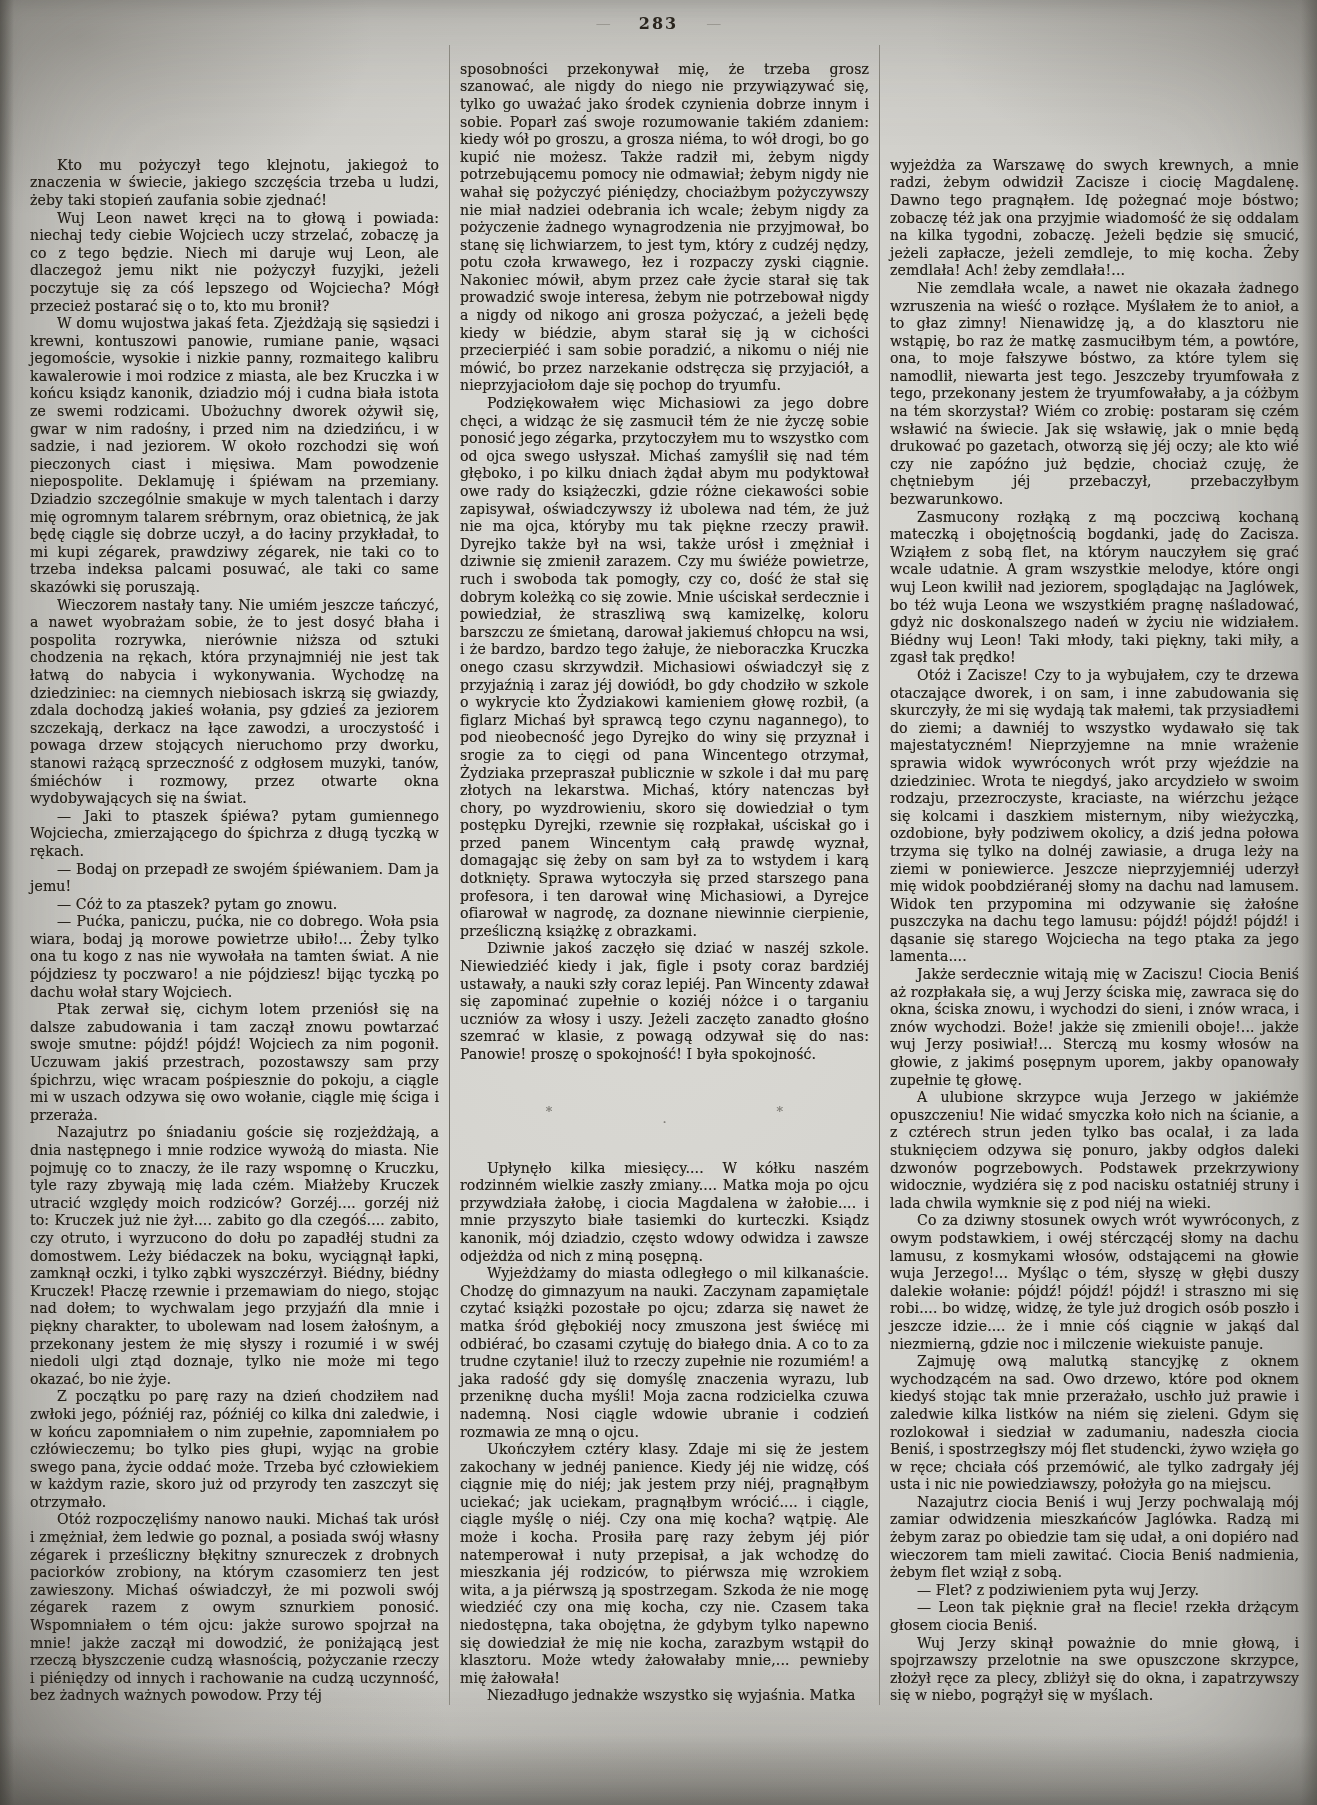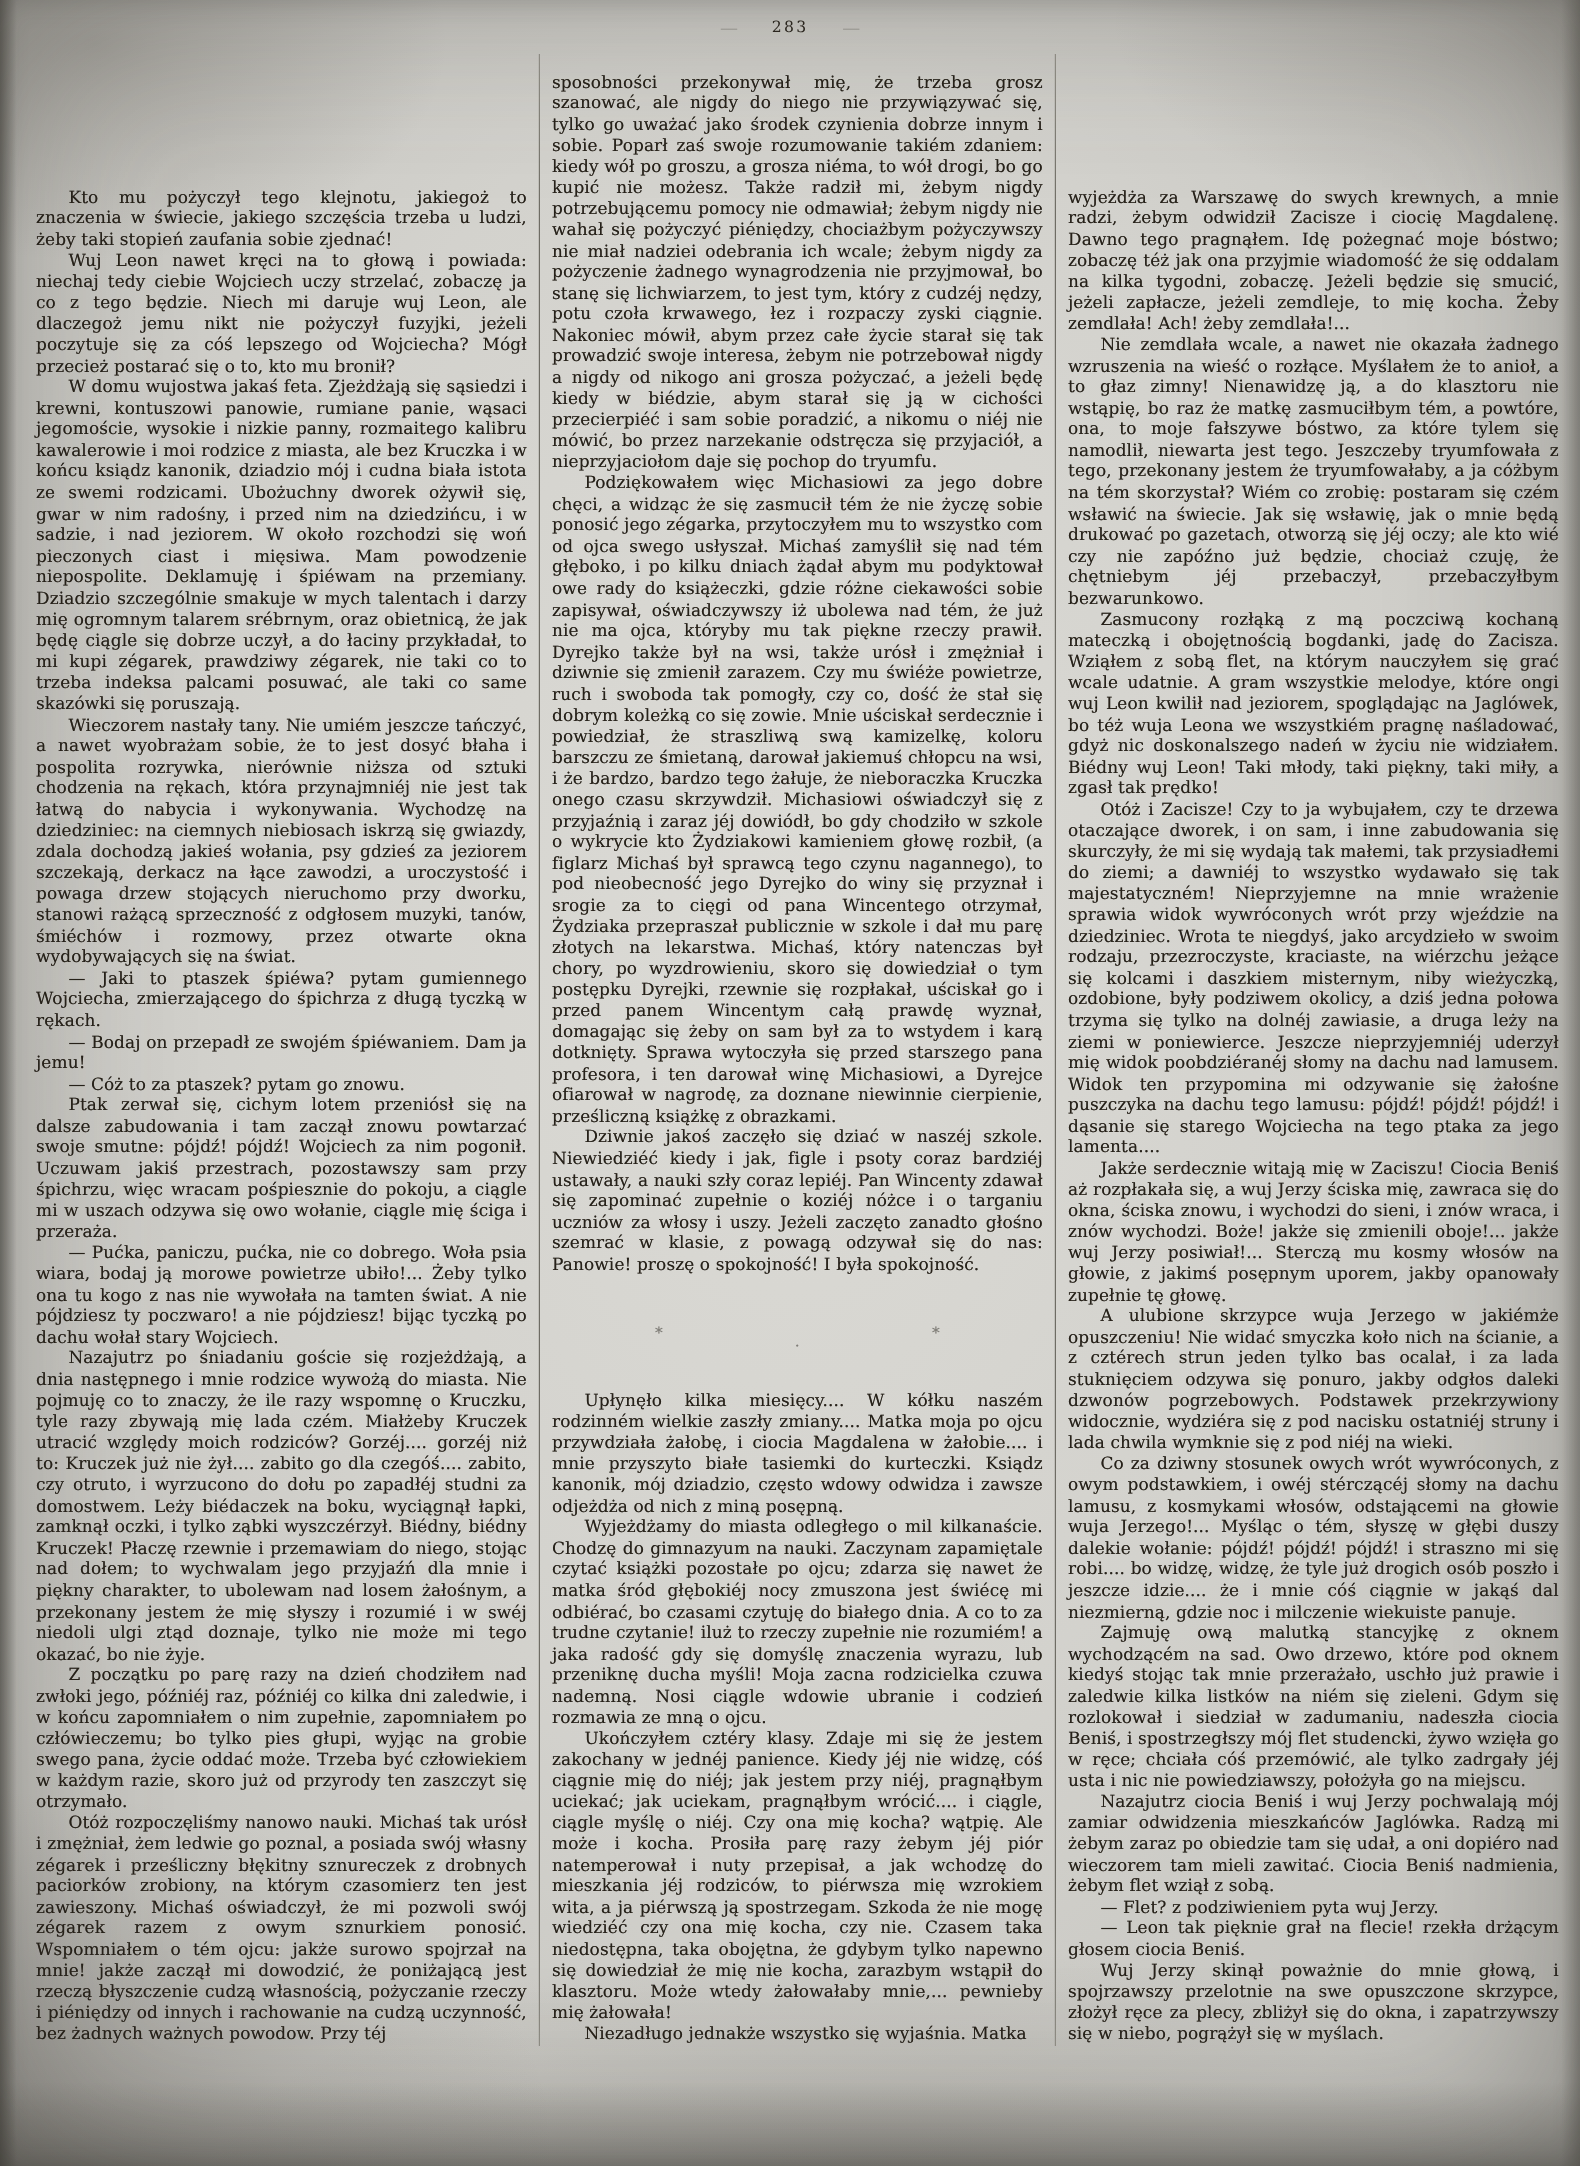--- a/index.html
+++ b/index.html
@@ -20,21 +20,21 @@
       radial-gradient(800px 320px at 55% 102%, rgba(95,92,84,.26), transparent 70%),
       radial-gradient(ellipse at 50% 42%, #dcdbd6 0%, #d3d2cd 48%, #c7c6c1 80%, #b3b2ad 100%);
     box-shadow: inset 0 0 150px rgba(62,60,54,.38), inset 0 0 22px rgba(45,44,40,.25);
   }
   .header{
     position:absolute;top:8px;left:0;right:0;
     display:flex;align-items:center;justify-content:center;gap:28px;
     height:30px;
   }
   .pagenum{
-    font-size:13px;font-weight:400;letter-spacing:2px;color:#2a251e;
+    font-size:16px;font-weight:700;letter-spacing:2px;color:#2a251e;
   }
   .orn{opacity:.28;font-size:15px;color:#3c3830;}
   .columns{
     position:absolute;top:45px;left:30px;right:18px;
     display:flex;align-items:flex-end;
   }
   .col{
     width:409px;
     text-align:justify;
     font-size:14.1px;
@@ -66,22 +66,22 @@
   </div>
   <div class="columns">
     <div class="col">
         <p>Kto mu pożyczył tego klejnotu, jakiegoż to znaczenia w świecie, jakiego szczęścia trzeba u ludzi, żeby taki stopień zaufania sobie zjednać!</p>
         <p>Wuj Leon nawet kręci na to głową i powiada: niechaj tedy ciebie Wojciech uczy strzelać, zobaczę ja co z tego będzie. Niech mi daruje wuj Leon, ale dlaczegoż jemu nikt nie pożyczył fuzyjki, jeżeli poczytuje się za cóś lepszego od Wojciecha? Mógł przecież postarać się o to, kto mu bronił?</p>
         <p>W domu wujostwa jakaś feta. Zjeżdżają się sąsiedzi i krewni, kontuszowi panowie, rumiane panie, wąsaci jegomoście, wysokie i nizkie panny, rozmaitego kalibru kawalerowie i moi rodzice z miasta, ale bez Kruczka i w końcu ksiądz kanonik, dziadzio mój i cudna biała istota ze swemi rodzicami. Ubożuchny dworek ożywił się, gwar w nim radośny, i przed nim na dziedzińcu, i w sadzie, i nad jeziorem. W około rozchodzi się woń pieczonych ciast i mięsiwa. Mam powodzenie niepospolite. Deklamuję i śpiéwam na przemiany. Dziadzio szczególnie smakuje w mych talentach i darzy mię ogromnym talarem srébrnym, oraz obietnicą, że jak będę ciągle się dobrze uczył, a do łaciny przykładał, to mi kupi zégarek, prawdziwy zégarek, nie taki co to trzeba indeksa palcami posuwać, ale taki co same skazówki się poruszają.</p>
         <p>Wieczorem nastały tany. Nie umiém jeszcze tańczyć, a nawet wyobrażam sobie, że to jest dosyć błaha i pospolita rozrywka, nierównie niższa od sztuki chodzenia na rękach, która przynajmniéj nie jest tak łatwą do nabycia i wykonywania. Wychodzę na dziedziniec: na ciemnych niebiosach iskrzą się gwiazdy, zdala dochodzą jakieś wołania, psy gdzieś za jeziorem szczekają, derkacz na łące zawodzi, a uroczystość i powaga drzew stojących nieruchomo przy dworku, stanowi rażącą sprzeczność z odgłosem muzyki, tanów, śmiéchów i rozmowy, przez otwarte okna wydobywających się na świat.</p>
         <p>— Jaki to ptaszek śpiéwa? pytam gumiennego Wojciecha, zmierzającego do śpichrza z długą tyczką w rękach.</p>
         <p>— Bodaj on przepadł ze swojém śpiéwaniem. Dam ja jemu!</p>
         <p>— Cóż to za ptaszek? pytam go znowu.</p>
+        <p>— Pućka, paniczu, pućka, nie co dobrego. Woła psia wiara, bodaj ją morowe powietrze ubiło!... Żeby tylko ona tu kogo z nas nie wywołała na tamten świat. A nie pójdziesz ty poczwaro! a nie pójdziesz! bijąc tyczką po dachu wołał stary Wojciech.</p>
         <p>Ptak zerwał się, cichym lotem przeniósł się na dalsze zabudowania i tam zaczął znowu powtarzać swoje smutne: pójdź! pójdź! Wojciech za nim pogonił. Uczuwam jakiś przestrach, pozostawszy sam przy śpichrzu, więc wracam pośpiesznie do pokoju, a ciągle mi w uszach odzywa się owo wołanie, ciągle mię ściga i przeraża.</p>
-        <p>— Pućka, paniczu, pućka, nie co dobrego. Woła psia wiara, bodaj ją morowe powietrze ubiło!... Żeby tylko ona tu kogo z nas nie wywołała na tamten świat. A nie pójdziesz ty poczwaro! a nie pójdziesz! bijąc tyczką po dachu wołał stary Wojciech.</p>
         <p>Nazajutrz po śniadaniu goście się rozjeżdżają, a dnia następnego i mnie rodzice wywożą do miasta. Nie pojmuję co to znaczy, że ile razy wspomnę o Kruczku, tyle razy zbywają mię lada czém. Miałżeby Kruczek utracić względy moich rodziców? Gorzéj.... gorzéj niż to: Kruczek już nie żył.... zabito go dla czegóś.... zabito, czy otruto, i wyrzucono do dołu po zapadłéj studni za domostwem. Leży biédaczek na boku, wyciągnął łapki, zamknął oczki, i tylko ząbki wyszczérzył. Biédny, biédny Kruczek! Płaczę rzewnie i przemawiam do niego, stojąc nad dołem; to wychwalam jego przyjaźń dla mnie i piękny charakter, to ubolewam nad losem żałośnym, a przekonany jestem że mię słyszy i rozumié i w swéj niedoli ulgi ztąd doznaje, tylko nie może mi tego okazać, bo nie żyje.</p>
         <p>Z początku po parę razy na dzień chodziłem nad zwłoki jego, późniéj raz, późniéj co kilka dni zaledwie, i w końcu zapomniałem o nim zupełnie, zapomniałem po człówieczemu; bo tylko pies głupi, wyjąc na grobie swego pana, życie oddać może. Trzeba być człowiekiem w każdym razie, skoro już od przyrody ten zaszczyt się otrzymało.</p>
         <p>Otóż rozpoczęliśmy nanowo nauki. Michaś tak urósł i zmężniał, żem ledwie go poznal, a posiada swój własny zégarek i prześliczny błękitny sznureczek z drobnych paciorków zrobiony, na którym czasomierz ten jest zawieszony. Michaś oświadczył, że mi pozwoli swój zégarek razem z owym sznurkiem ponosić. Wspomniałem o tém ojcu: jakże surowo spojrzał na mnie! jakże zaczął mi dowodzić, że poniżającą jest rzeczą błyszczenie cudzą własnością, pożyczanie rzeczy i piéniędzy od innych i rachowanie na cudzą uczynność, bez żadnych ważnych powodow. Przy téj</p>
       </div>
     <div class="rule"></div>
     <div class="col">
         <p class="noindent">sposobności przekonywał mię, że trzeba grosz szanować, ale nigdy do niego nie przywiązywać się, tylko go uważać jako środek czynienia dobrze innym i sobie. Poparł zaś swoje rozumowanie takiém zdaniem: kiedy wół po groszu, a grosza niéma, to wół drogi, bo go kupić nie możesz. Także radził mi, żebym nigdy potrzebującemu pomocy nie odmawiał; żebym nigdy nie wahał się pożyczyć piéniędzy, chociażbym pożyczywszy nie miał nadziei odebrania ich wcale; żebym nigdy za pożyczenie żadnego wynagrodzenia nie przyjmował, bo stanę się lichwiarzem, to jest tym, który z cudzéj nędzy, potu czoła krwawego, łez i rozpaczy zyski ciągnie. Nakoniec mówił, abym przez całe życie starał się tak prowadzić swoje interesa, żebym nie potrzebował nigdy a nigdy od nikogo ani grosza pożyczać, a jeżeli będę kiedy w biédzie, abym starał się ją w cichości przecierpiéć i sam sobie poradzić, a nikomu o niéj nie mówić, bo przez narzekanie odstręcza się przyjaciół, a nieprzyjaciołom daje się pochop do tryumfu.</p>
         <p>Podziękowałem więc Michasiowi za jego dobre chęci, a widząc że się zasmucił tém że nie życzę sobie ponosić jego zégarka, przytoczyłem mu to wszystko com od ojca swego usłyszał. Michaś zamyślił się nad tém głęboko, i po kilku dniach żądał abym mu podyktował owe rady do książeczki, gdzie różne ciekawości sobie zapisywał, oświadczywszy iż ubolewa nad tém, że już nie ma ojca, któryby mu tak piękne rzeczy prawił. Dyrejko także był na wsi, także urósł i zmężniał i dziwnie się zmienił zarazem. Czy mu świéże powietrze, ruch i swoboda tak pomogły, czy co, dość że stał się dobrym koleżką co się zowie. Mnie uściskał serdecznie i powiedział, że straszliwą swą kamizelkę, koloru barszczu ze śmietaną, darował jakiemuś chłopcu na wsi, i że bardzo, bardzo tego żałuje, że nieboraczka Kruczka onego czasu skrzywdził. Michasiowi oświadczył się z przyjaźnią i zaraz jéj dowiódł, bo gdy chodziło w szkole o wykrycie kto Żydziakowi kamieniem głowę rozbił, (a figlarz Michaś był sprawcą tego czynu nagannego), to pod nieobecność jego Dyrejko do winy się przyznał i srogie za to cięgi od pana Wincentego otrzymał, Żydziaka przepraszał publicznie w szkole i dał mu parę złotych na lekarstwa. Michaś, który natenczas był chory, po wyzdrowieniu, skoro się dowiedział o tym postępku Dyrejki, rzewnie się rozpłakał, uściskał go i przed panem Wincentym całą prawdę wyznał, domagając się żeby on sam był za to wstydem i karą dotknięty. Sprawa wytoczyła się przed starszego pana profesora, i ten darował winę Michasiowi, a Dyrejce ofiarował w nagrodę, za doznane niewinnie cierpienie, prześliczną książkę z obrazkami.</p>
         <p>Dziwnie jakoś zaczęło się dziać w naszéj szkole. Niewiedziéć kiedy i jak, figle i psoty coraz bardziéj ustawały, a nauki szły coraz lepiéj. Pan Wincenty zdawał się zapominać zupełnie o koziéj nóżce i o targaniu uczniów za włosy i uszy. Jeżeli zaczęto zanadto głośno szemrać w klasie, z powagą odzywał się do nas: Panowie! proszę o spokojność! I była spokojność.</p>
         <div class="sbreak">

